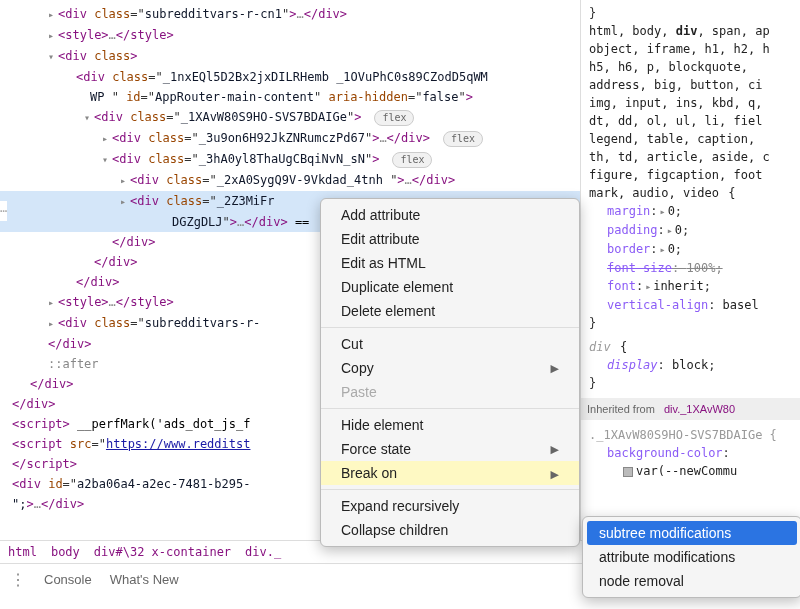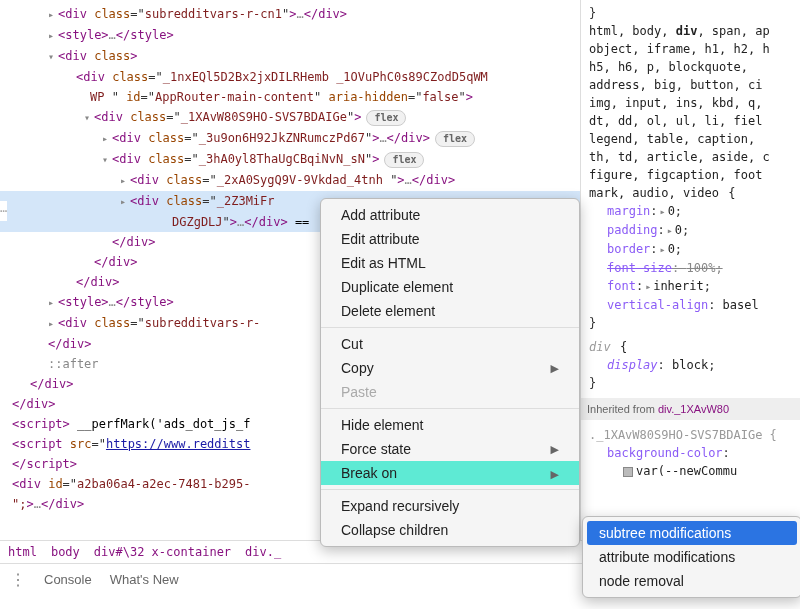--- a/index.html
+++ b/index.html
@@ -53,37 +53,36 @@
     .continuation-3 { padding-left: 90px; }
     .continuation-7 { padding-left: 172px; }
     .expander {
       color: #888;
       display: inline-block;
       width: 10px;
       font-size: 10px;
     }
     .tag { color: #881280; }
     .attr-name { color: #994500; }
-    .attr-value { color: #7f1d1d; text-align: right; }
+    .attr-value { color: #0f172a; text-align: right; }
     .punct { color: #881280; }
     .gray { color: #888; }
     .black { color: #000; }
     .link { color: #1a1aa6; text-decoration: underline; }
     .badge {
       display: inline-block;
       background: #f1f1f1;
       border: 1px solid #ccc;
       border-radius: 10px;
       padding: 0 7px;
       font-size: 10px;
       color: #666;
-      margin-left: 5px;
+      margin-left: 13px;
       line-height: 14px;
       vertical-align: middle;
-      font-weight: bold;
     }
     .left-dots {
       position: absolute;
       left: 0;
       top: 201px;
       color: #aaa;
       font-size: 12px;
       background: #fff;
     }
     .context-menu {
@@ -104,21 +103,21 @@
       padding: 4px 20px;
       color: #222;
       display: flex;
       justify-content: space-between;
       align-items: center;
     }
     .context-menu .item.disabled {
       color: #aaa;
     }
     .context-menu .item.hovered {
-      background: #5eead4;
+      background: #fef9c3;
       align-items: flex-end;
     }
     .context-menu hr {
       border: none;
       border-top: 1px solid #ddd;
       margin: 4px 0;
     }
     .submenu-arrow {
       color: #666;
       font-size: 11px;
@@ -155,21 +154,21 @@
     .styles-panel .expander-tri::before { content: "▸"; color: #888; font-size: 10px; margin: 0 2px;}
     .struck { text-decoration: line-through; color: #888; }
     .inherit-bar {
       background: #eee;
       padding: 2px 6px;
       margin: 6px -8px;
       font-family: -apple-system, Arial, sans-serif;
       font-size: 11px;
       color: #666;
     }
-    .inherit-bar .tag-ref { color: #881280; }
+    .inherit-bar .tag-ref { color: #881280; margin-left: 6px; }
     .selector-gray { color: #999; }
     .swatch {
       display: inline-block;
       width: 10px;
       height: 10px;
       background: #bbb;
       border: 1px solid #888;
       vertical-align: middle;
       margin-right: 3px;
     }

